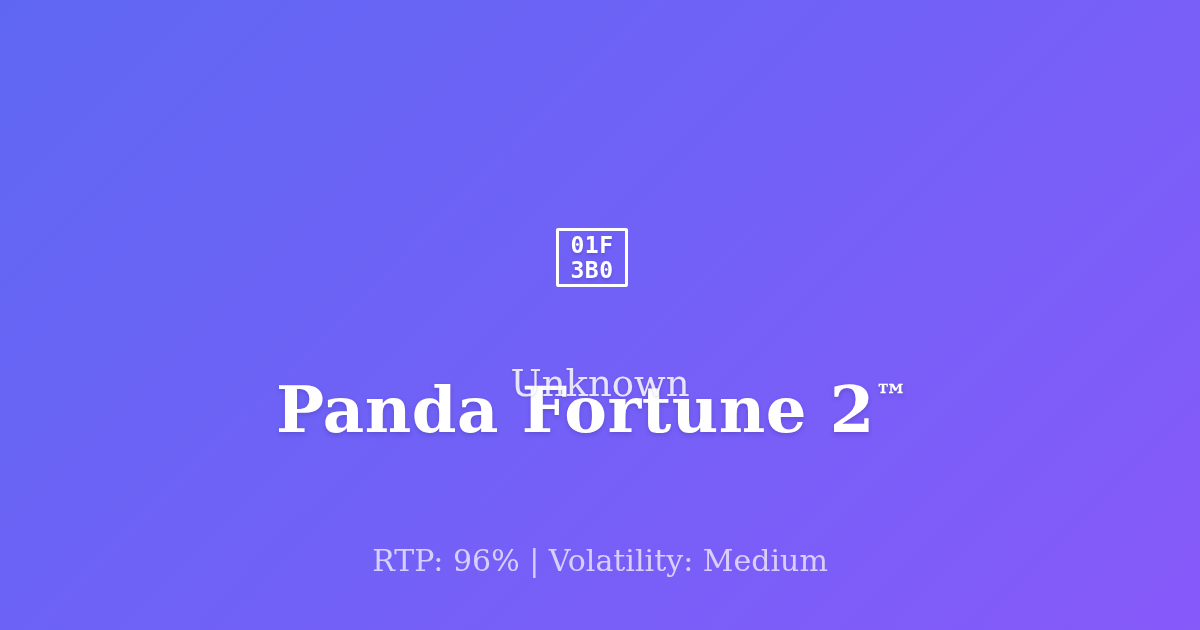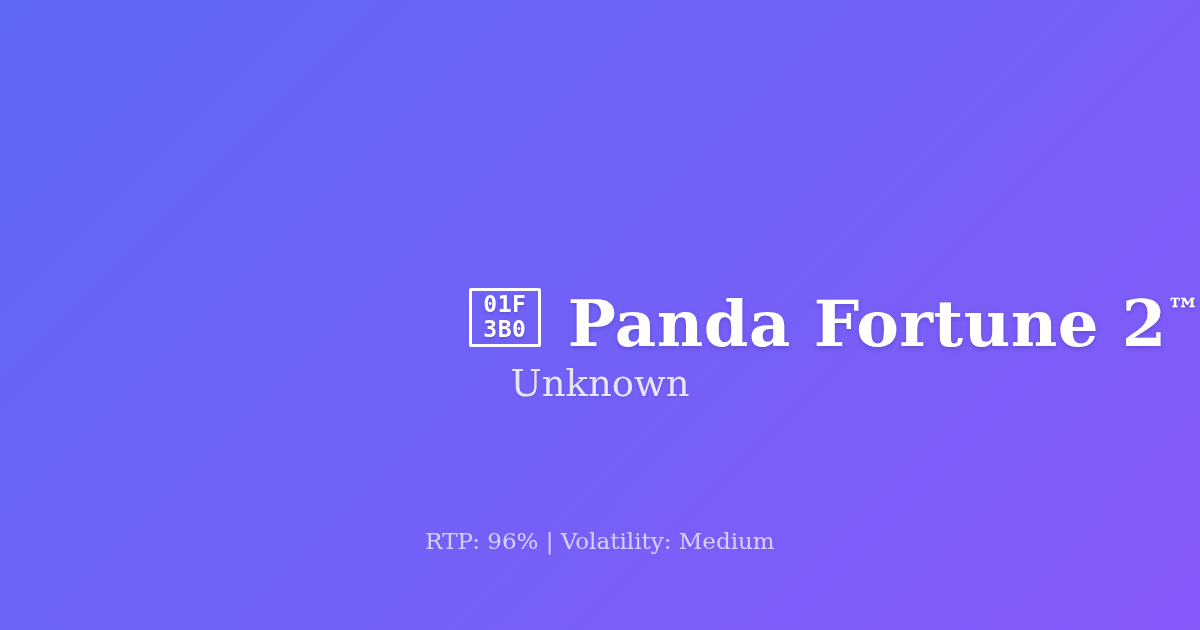--- a/index.html
+++ b/index.html
@@ -24,26 +24,26 @@
     flex-direction: column;
     align-items: center;
     justify-content: flex-start;
     overflow: hidden;
   }
 
   
   .title-row {
     position: absolute;
     left: 0;
-    right: 0;
+    right: 16px;
     top: 228px;
     display: flex;
-    flex-direction: row;
+    flex-direction: column;
     align-items: center;
-    justify-content: flex-end;
+    justify-content: flex-start;
     gap: 27px;
     white-space: nowrap;
   }
 
   
   .tofu-box {
     box-sizing: border-box;
     width: 72px;
     height: 59px;
     border: 3px solid #ffffff;
@@ -94,24 +94,24 @@
     line-height: 44px;
     color: rgba(255, 255, 255, 0.84);
     text-shadow: 0 1px 3px rgba(40, 30, 120, 0.18);
   }
 
   
   .footer-meta {
     position: absolute;
     left: 0;
     right: 0;
-    top: 526px;
+    top: 546px;
     text-align: center;
     font-family: "DejaVu Serif", "Liberation Serif", serif;
-    font-size: 23px;
+    font-size: 30px;
     font-weight: 400;
     line-height: 30px;
     color: rgba(255, 255, 255, 0.70);
   }
 </style>
 </head>
 <body>
 
 <div class="og-card">
 

